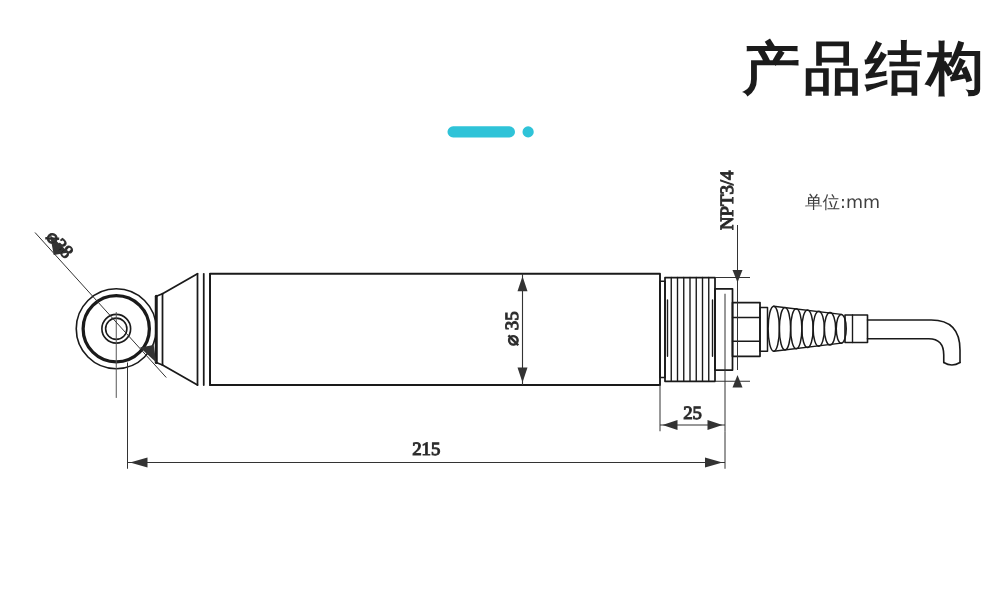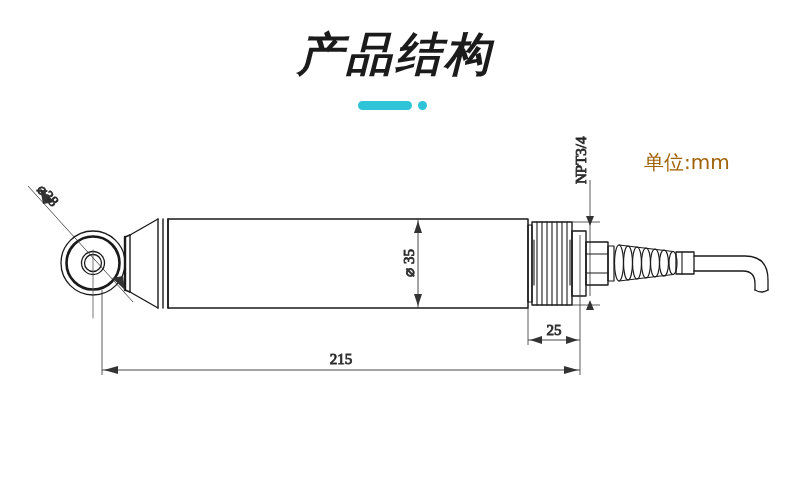--- a/index.html
+++ b/index.html
@@ -22,22 +22,21 @@
     background: #ffffff;
   }
 
   
   .header {
     position: absolute;
     left: 0;
     top: 0;
     width: 636px;
     height: 130px;
-    text-align: center;
-    font-style: italic;
+    text-align: right;
   }
   .page-title {
     position: absolute;
     left: 0;
     top: 26px;
     width: 790px;
     font-size: 46px;
     line-height: 56px;
     font-weight: bold;
     color: #1b1b1b;
@@ -68,23 +67,23 @@
     height: 9px;
     border-radius: 50%;
     background: #2fc3d8;
   }
 
   
   .unit-note {
     position: absolute;
     left: 644px;
     top: 150px;
-    font-size: 20px;
+    font-size: 14px;
     line-height: 24px;
-    color: #a16207;
+    color: #404040;
     font-family: "DejaVu Sans", "Liberation Sans", sans-serif;
     white-space: nowrap;
   }
 
   
   .drawing {
     position: absolute;
     left: 0;
     top: 130px;
     width: 790px;

